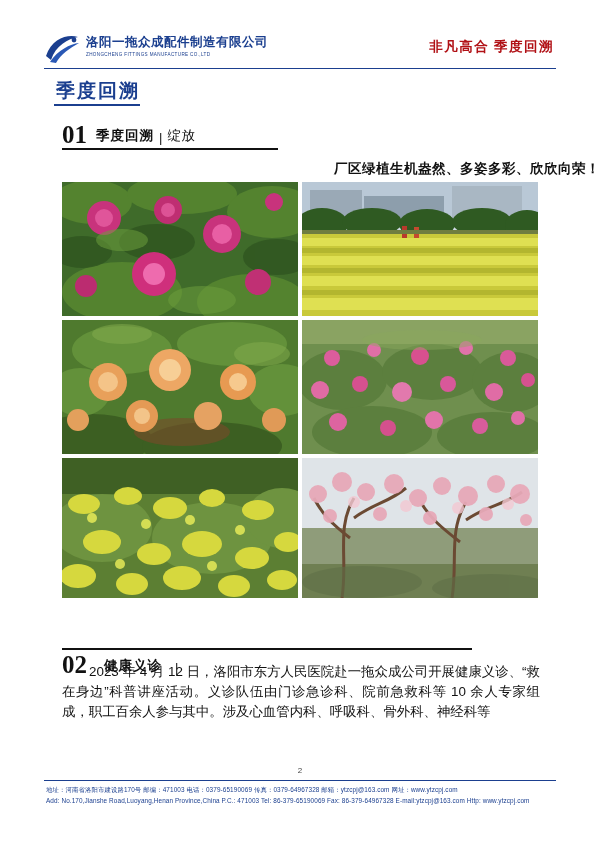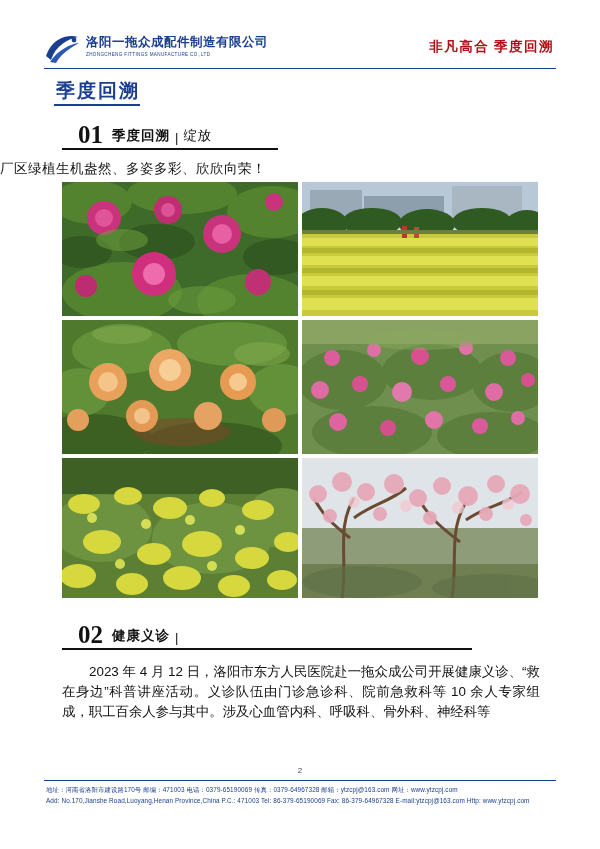--- a/index.html
+++ b/index.html
@@ -99,21 +99,20 @@
     width: 86px;
     height: 2px;
     background: #1b3f8f;
   }
   
   .num-head {
     position: absolute;
     left: 62px;
     display: flex;
     align-items: flex-end;
-    margin-left: 16px;
   }
   .num-head .num {
     font-size: 25px;
     font-weight: bold;
     color: #111;
     font-family: "Liberation Serif", serif;
     line-height: 25px;
   }
   .num-head .label {
     font-size: 13.5px;
@@ -140,23 +139,23 @@
     left: 62px;
     height: 1.5px;
     background: #111;
   }
   
   .caption {
     position: absolute;
     top: 160px;
     left: 0;
     width: 100%;
-    text-align: left;
+    text-align: right;
     font-size: 13.5px;
-    font-weight: normal;
+    font-weight: bold;
     color: #111;
     letter-spacing: 0.5px;
   }
   
   .photos {
     position: absolute;
     left: 62px;
     top: 182px;
     width: 476px;
   }
@@ -475,21 +474,21 @@
           <g fill="#5f7048" opacity="0.6">
             <ellipse cx="60" cy="124" rx="60" ry="16"></ellipse>
             <ellipse cx="190" cy="130" rx="60" ry="14"></ellipse>
           </g>
         </svg>
       </div>
     </div>
 
   </div>
 
-  <div class="num-head" style="top:622px;">
+  <div class="num-head" style="top:652px;gap:8px;">
     <span class="num">02</span>
     <span class="label">健康义诊</span>
     <span class="sep">|</span>
   </div>
   <div class="num-rule" style="top:648px; width:410px;"></div>
 
   <div class="body-text"><span class="indent"></span><span>2023 年 4 月 12 日，洛阳市东方人民医院赴一拖众成公司开展健康义诊、“救在身边”科普讲座活动。义诊队伍由门诊急诊科、院前急救科等 10 余人专家组成，职工百余人参与其中。涉及心血管内科、呼吸科、骨外科、神经科等</span></div>
 
   <div class="page-number">2</div>
   <div class="footer-rule"></div>

